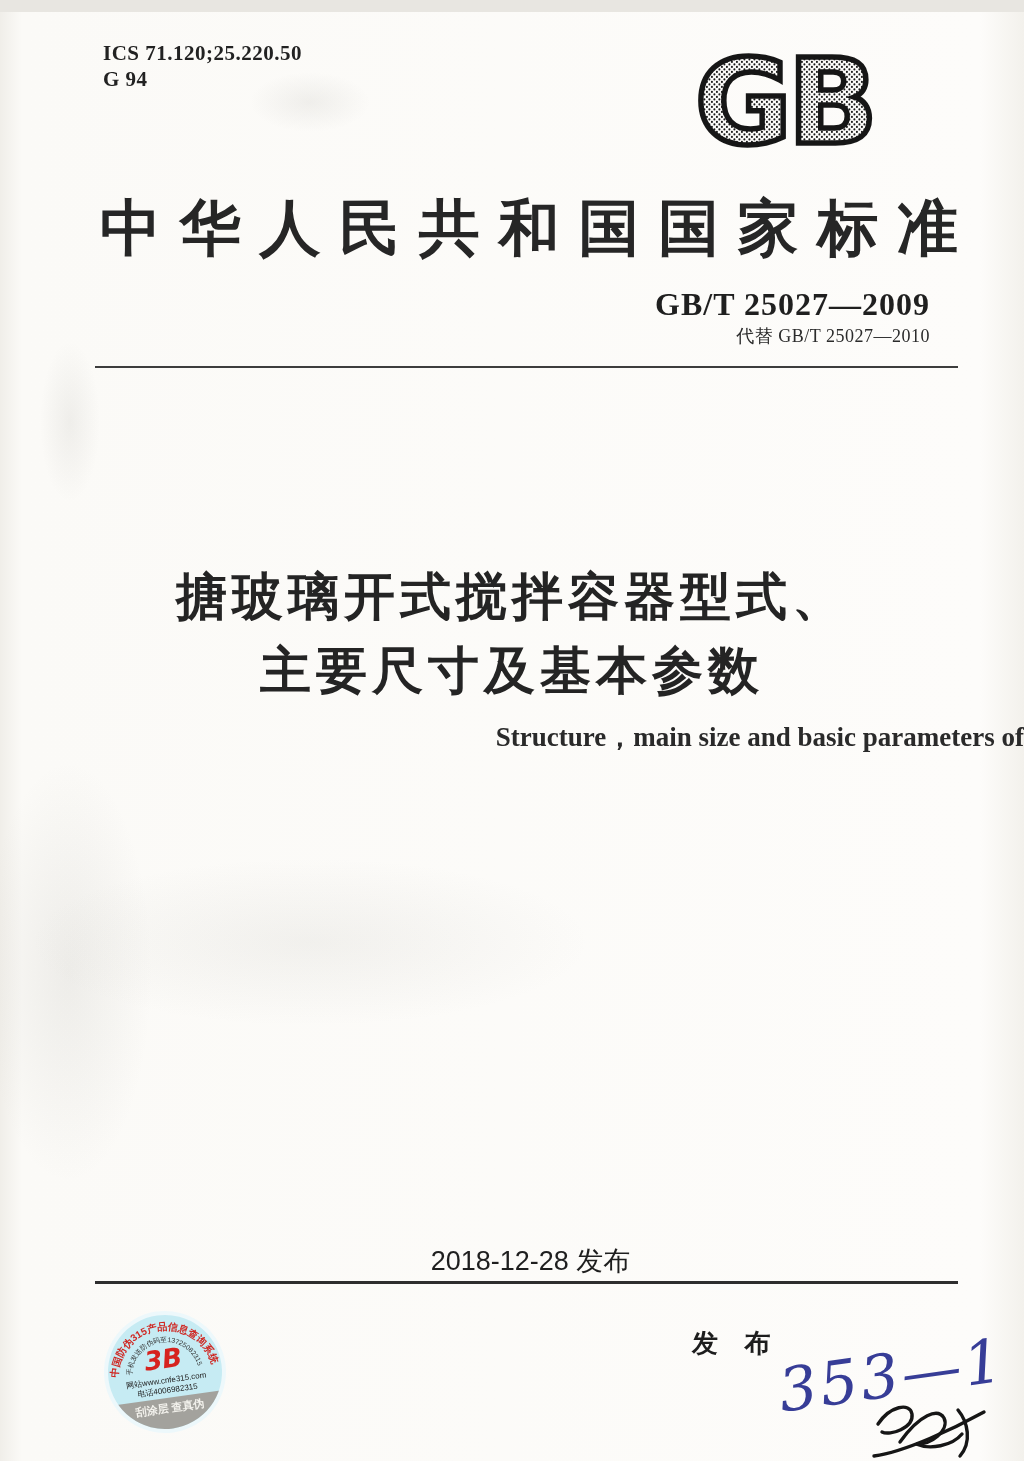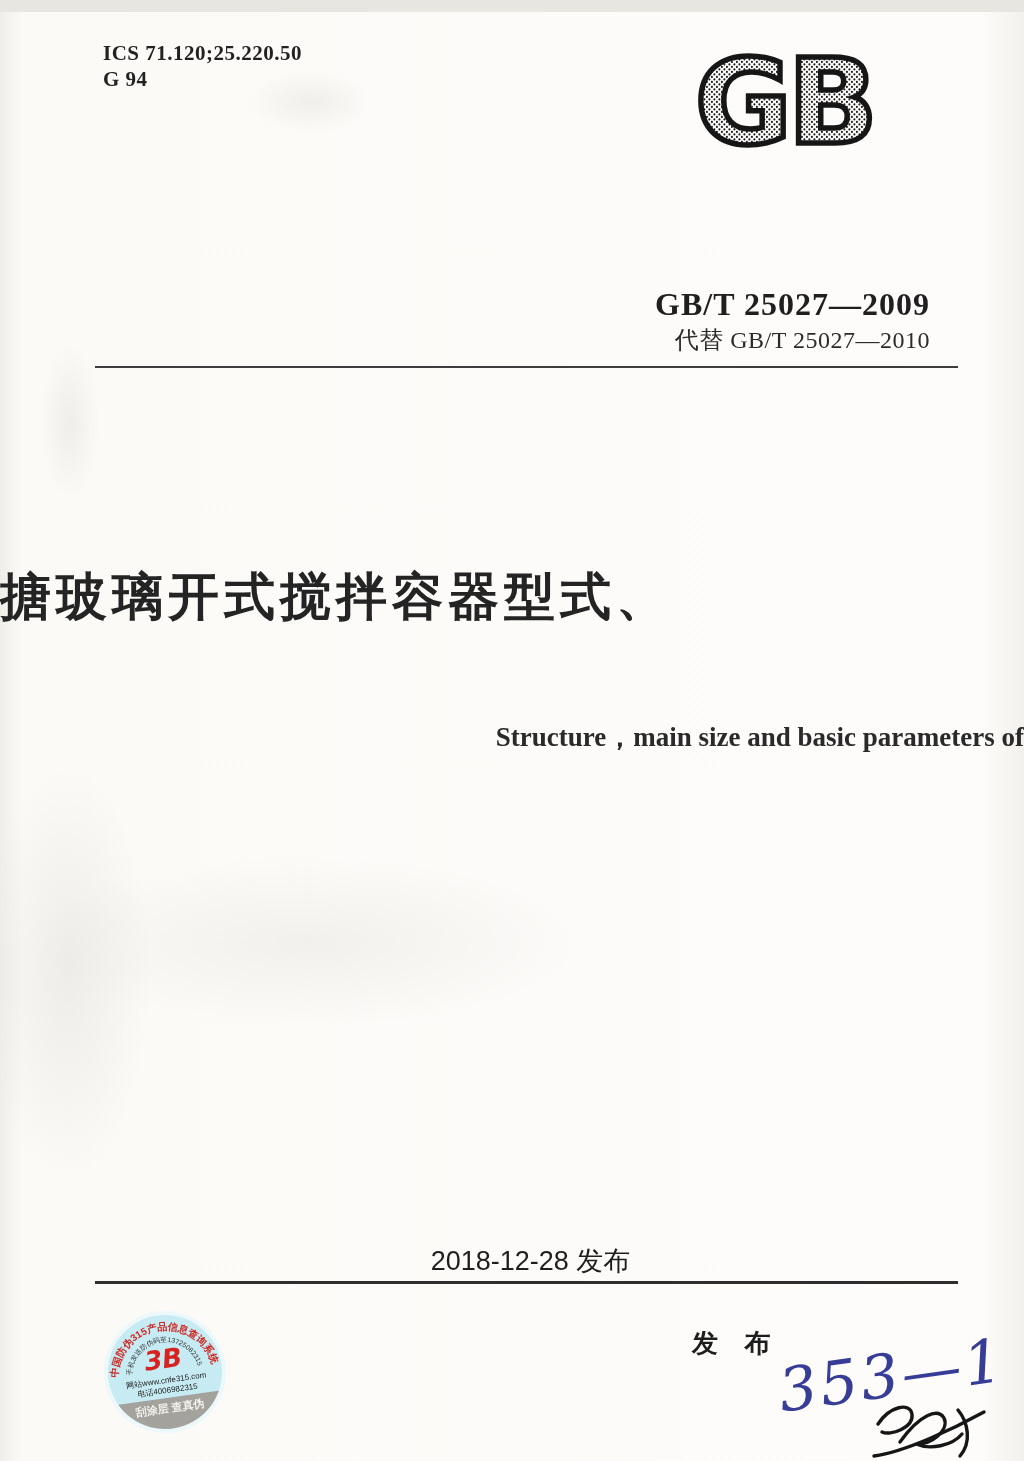--- a/index.html
+++ b/index.html
@@ -16,24 +16,24 @@
   }
   .ics { position:absolute; left:103px; top:28px; font-size:21px; font-weight:bold; line-height:26px; letter-spacing:0.5px; color:#222; }
   .gb-logo { position:absolute; left:693px; top:26px; }
   .heading {
     position:absolute; left:100px; top:176px; width:858px;
     font-size:61px; font-weight:bold; color:#262626;
     text-align:justify; text-align-last:justify; white-space:nowrap;
     font-family:"Liberation Serif", serif;
   }
   .std-no { position:absolute; right:94px; top:274px; font-size:32px; font-weight:bold; letter-spacing:1px; color:#1f1f1f; }
-  .replaces { position:absolute; right:94px; top:312px; font-size:24px; color:#2b2b2b; letter-spacing:0.5px; }
+  .replaces { position:absolute; right:94px; top:312px; font-size:18px; color:#2b2b2b; letter-spacing:0.5px; }
   .rule-top { position:absolute; left:95px; top:354px; width:863px; height:2px; background:#3d3d3d; }
   .title-zh {
-    position:absolute; left:0; top:548px; width:1024px; 
+    position:absolute; left:0; top:548px; width:1024px; text-align:center;
     font-family:"Liberation Sans", sans-serif; font-weight:bold;
     font-size:51px; line-height:74px; letter-spacing:5px; color:#242424;
   }
   .title-en {
     position:absolute; left:0; top:704px; width:1024px; text-align:right;
     font-family:"Liberation Serif", serif; font-weight:bold;
     font-size:27px; line-height:43px; color:#2a2a2a;
   }
   .dates {
     position:absolute; left:103px; top:1231px; width:855px;
@@ -80,28 +80,30 @@
     <defs>
       <pattern id="halftone" width="5" height="5" patternUnits="userSpaceOnUse">
         <rect width="5" height="5" fill="#fdfcfa"></rect>
         <circle cx="1.4" cy="1.4" r="1.05" fill="#1a1a1a"></circle>
         <circle cx="3.9" cy="3.9" r="1.05" fill="#1a1a1a"></circle>
       </pattern>
     </defs>
     <text x="2" y="105" font-family="DejaVu Sans, sans-serif" font-size="118" font-weight="bold" letter-spacing="-4" fill="url(#halftone)" stroke="#161616" stroke-width="5.5">GB</text>
   </svg>
 
+  <div class="heading">中华人民共和国国家标准</div>
 
   <div class="std-no">GB/T 25027—2009</div>
   <div class="replaces">代替 GB/T 25027—2010</div>
 
   <div class="rule-top"></div>
 
   <div class="title-zh">
     <div>搪玻璃开式搅拌容器型式、</div>
+    <div>主要尺寸及基本参数</div>
   </div>
 
   <div class="title-en">
     <div>Structure，main size and basic parameters of</div>
   </div>
 
   <div class="dates">
     <span>2018-12-28 发布</span>
   </div>
 

